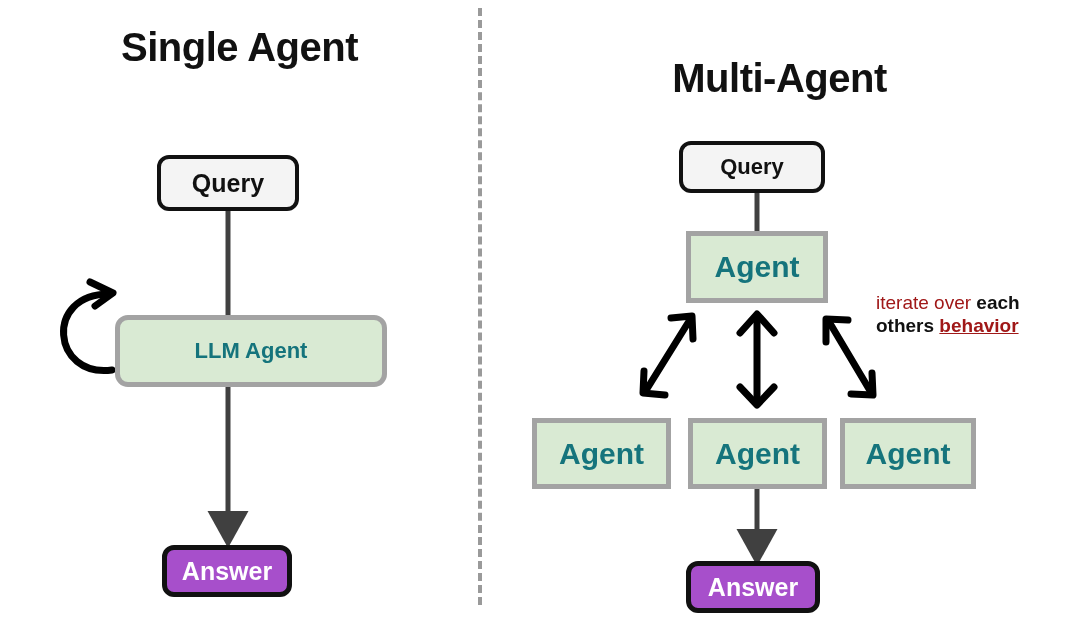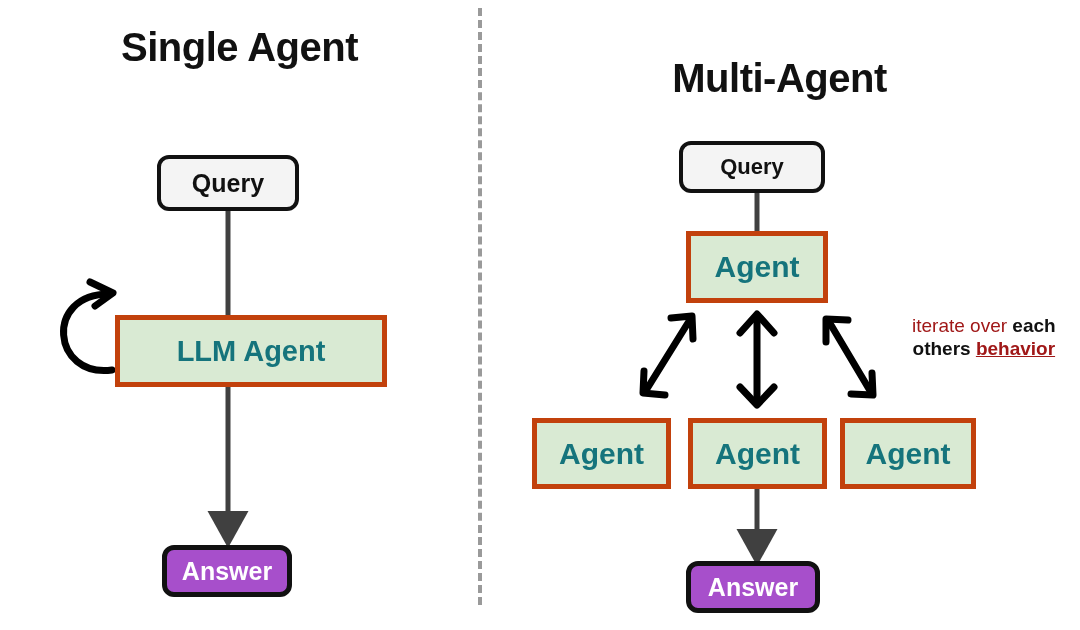--- a/index.html
+++ b/index.html
@@ -38,54 +38,54 @@
     white-space: nowrap;
   }
   .node-query {
     background: #f4f4f4;
     border: 4px solid #111111;
     border-radius: 12px;
     color: #111111;
   }
   .node-agent {
     background: #d9ead3;
-    border: 5px solid #c2410c;
+    border: 5px solid #a3a3a3;
     color: #15747c;
   }
   .node-answer {
     background: #a74fcb;
     border: 5px solid #111111;
     border-radius: 12px;
     color: #ffffff;
   }
 
   
   #s-query  { left: 157px; top: 155px;  width: 142px; height: 56px; font-size: 25px; }
-  #s-agent  { left: 115px; top: 315px;  width: 272px; height: 72px; font-size: 29px; }
+  #s-agent  { left: 115px; top: 315px;  width: 272px; height: 72px; font-size: 22px; border-radius: 13px; }
   #s-answer { left: 162px; top: 545px;  width: 130px; height: 52px; font-size: 25px; }
 
   
   #m-query   { left: 679px; top: 141px; width: 146px; height: 52px; font-size: 22px; }
   #m-agent0  { left: 686px; top: 231px; width: 142px; height: 72px; font-size: 30px; }
   #m-agent1  { left: 532px; top: 418px; width: 139px; height: 71px; font-size: 30px; }
   #m-agent2  { left: 688px; top: 418px; width: 139px; height: 71px; font-size: 30px; }
   #m-agent3  { left: 840px; top: 418px; width: 136px; height: 71px; font-size: 30px; }
   #m-answer  { left: 686px; top: 561px; width: 134px; height: 52px; font-size: 25px; }
 
   .annotation {
     position: absolute;
     font-size: 19px;
     line-height: 23px;
     color: #a01818;
     white-space: nowrap;
   }
   .annotation .blk { color: #111111; font-weight: bold; }
   .annotation .redb { color: #a01818; font-weight: bold; text-decoration: underline; }
   #ann-single { left: 17px; top: 412px; text-align: left; }
-  #ann-multi  { left: 876px; top: 314px; text-align: center; margin-left: 36px; }
+  #ann-multi  { left: 876px; top: 291px; text-align: left; }
 
   svg.overlay {
     position: absolute;
     left: 0; top: 0;
     width: 1080px;
     height: 630px;
     pointer-events: none;
   }
   .divider {
     position: absolute;

